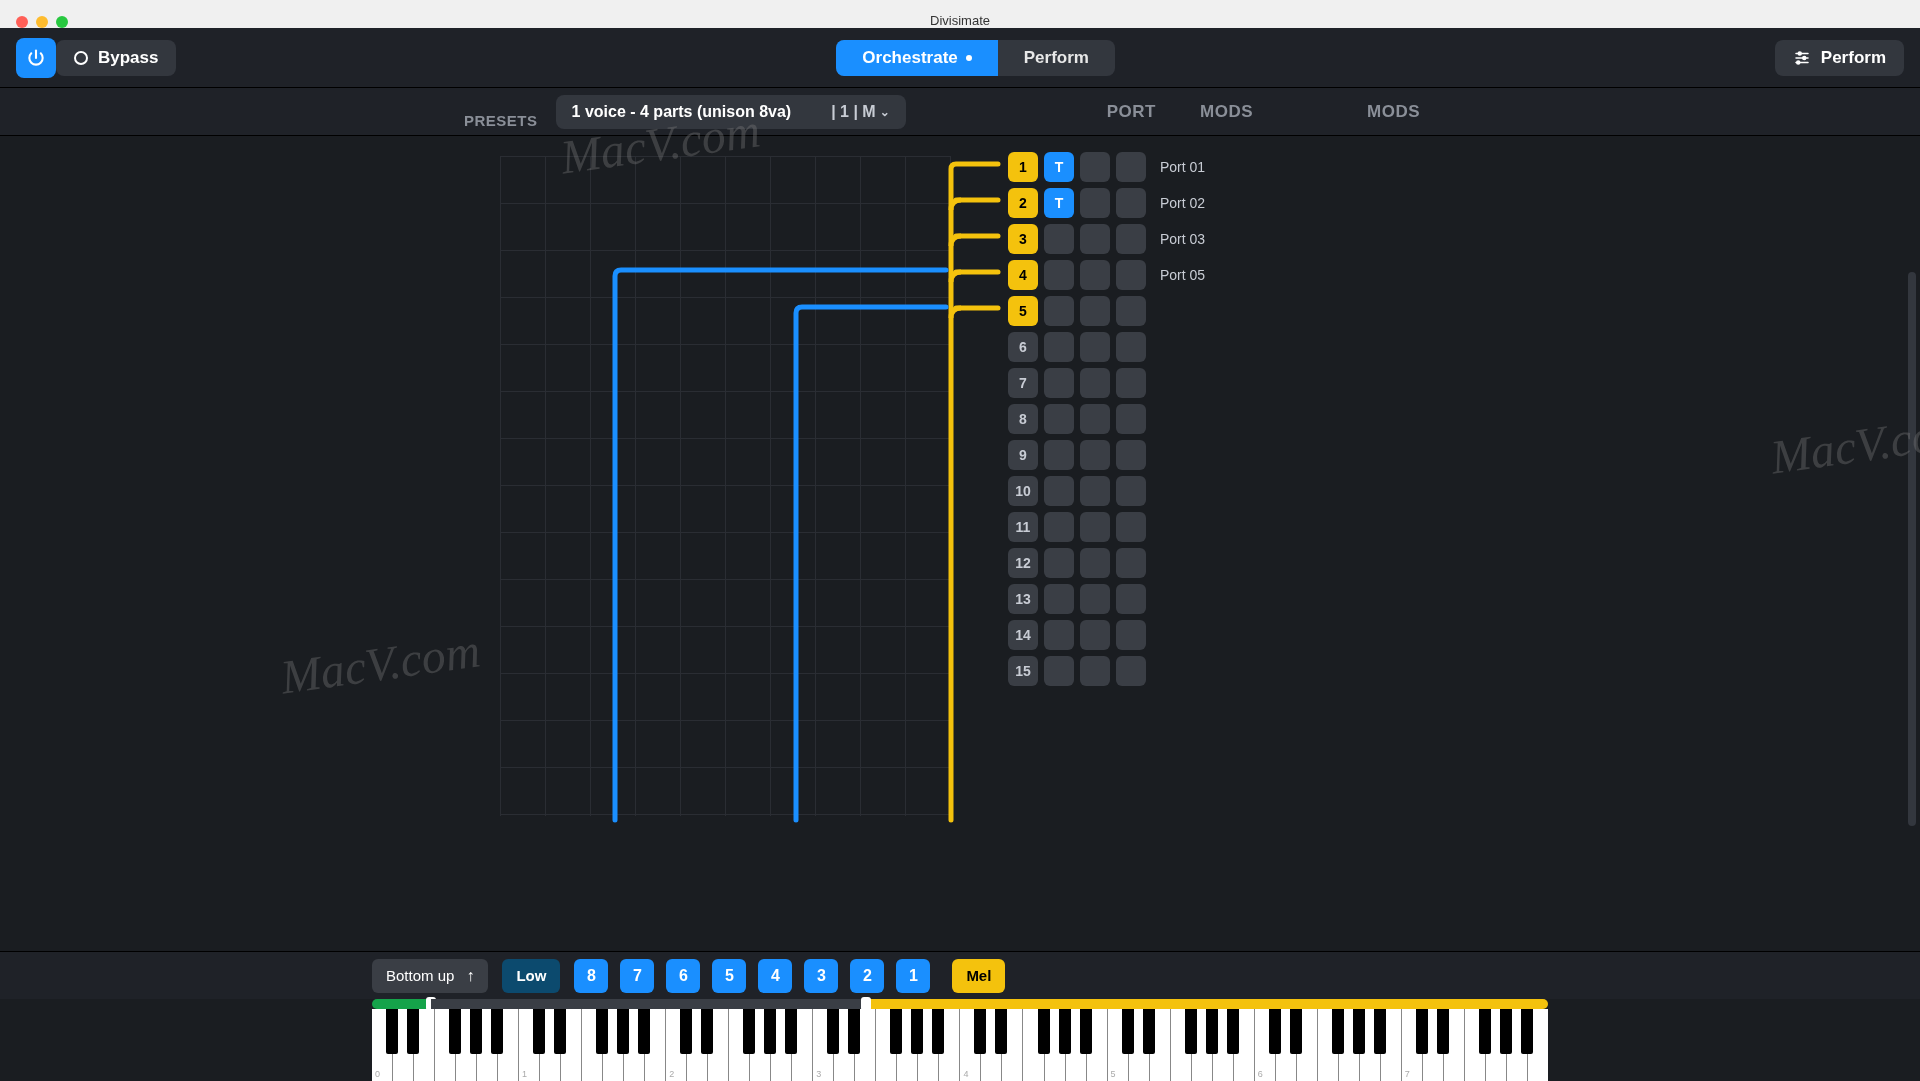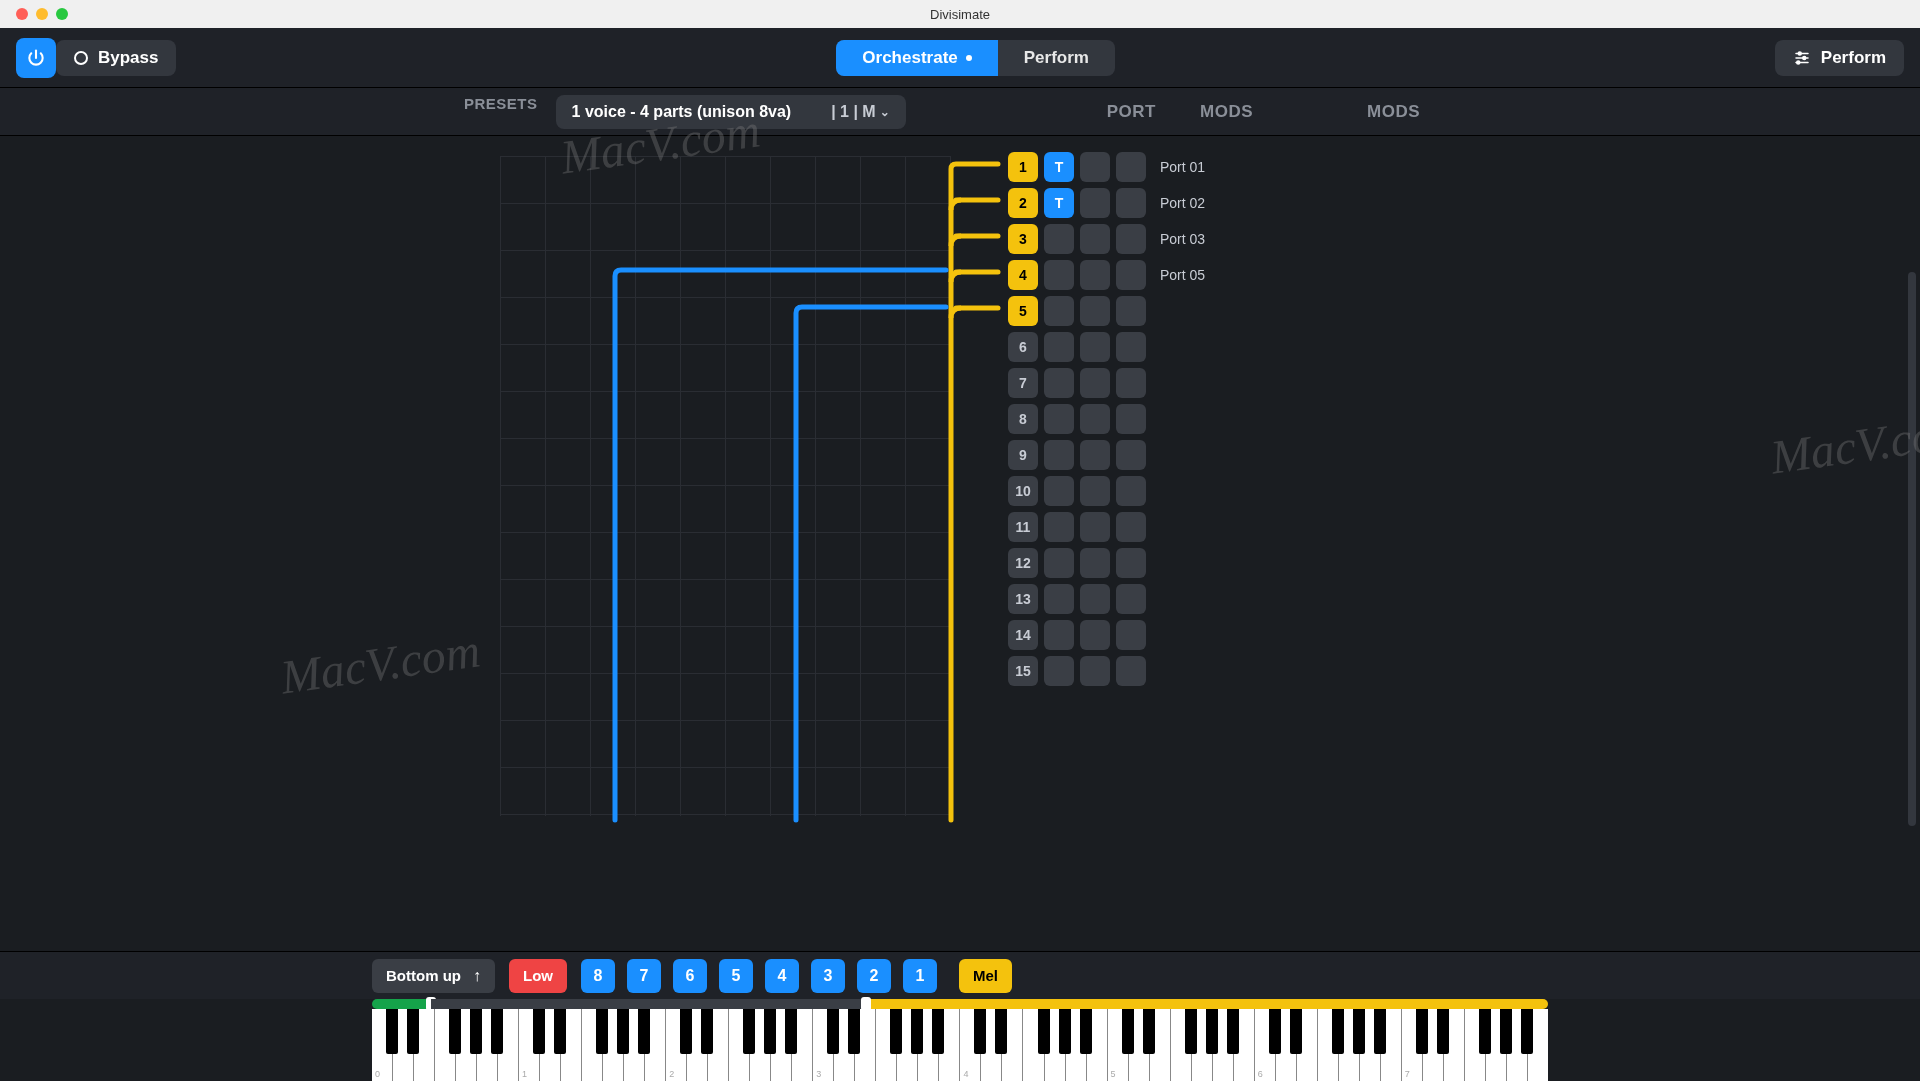--- a/index.html
+++ b/index.html
@@ -1,19 +1,19 @@
 <!DOCTYPE html>
 <html><head>
   <meta charset="utf-8">
   <style>
     * { margin: 0; padding: 0; box-sizing: border-box; font-family: -apple-system, BlinkMacSystemFont, "Segoe UI", sans-serif; }
     body { background: #1a1d21; color: #e8e8e8; width: 1920px; height: 1081px; overflow: hidden; position: relative; }
     
     
-    .titlebar { height: 28px; background: #f0f0f0; display: flex; align-items: center; padding: 0 16px; position: relative; }
+    .titlebar { height: 28px; background: #f0f0f0; display: flex; align-items: flex-end; padding: 0 16px; position: relative; }
     .traffic-lights { display: flex; gap: 8px; }
     .traffic-light { width: 12px; height: 12px; border-radius: 50%; }
     .tl-red { background: #ff5f57; }
     .tl-yellow { background: #febc2e; }
     .tl-green { background: #28c840; }
     .titlebar-title { position: absolute; left: 50%; transform: translateX(-50%); font-size: 13px; color: #333; }
     
     
     .header { height: 60px; background: #1f2228; display: flex; align-items: center; padding: 0 16px; border-bottom: 1px solid #000; }
     .header-left { display: flex; align-items: center; }
@@ -25,21 +25,21 @@
     .tab-group { display: flex; background: #33373e; border-radius: 8px; overflow: hidden; height: 36px; }
     .tab { padding: 0 26px; display: flex; align-items: center; font-size: 17px; font-weight: 600; gap: 8px; }
     .tab.active { background: #1a8fff; color: #fff; }
     .tab-dot { width: 6px; height: 6px; background: #fff; border-radius: 50%; }
     
     .header-right { display: flex; align-items: center; }
     .settings-btn { height: 36px; background: #33373e; border-radius: 8px; padding: 0 18px; display: flex; align-items: center; gap: 10px; font-size: 17px; font-weight: 600; color: #fff; }
     
     
     .presets-bar { height: 48px; background: #1f2228; display: flex; align-items: center; padding: 0 16px; border-bottom: 1px solid #000; }
-    .presets-left { display: flex; align-items: flex-start; gap: 18px; margin-left: 448px; }
+    .presets-left { display: flex; align-items: flex-end; gap: 18px; margin-left: 448px; }
     .presets-label { font-size: 15px; font-weight: 700; color: #8a8f98; letter-spacing: 0.5px; }
     .preset-select { background: #33373e; border-radius: 8px; height: 34px; padding: 0 16px; display: flex; align-items: center; gap: 40px; font-size: 16px; font-weight: 600; color: #fff; }
     .preset-right { display: flex; align-items: center; gap: 4px; color: #c8ccd4; }
     .chevron { font-size: 12px; }
     
     .column-headers { margin-left: auto; margin-right: 484px; display: flex; gap: 44px; font-size: 17px; font-weight: 700; color: #8a8f98; letter-spacing: 0.5px; }
     
     
     .main { display: flex; height: 784px; position: relative; }
     .grid-area { position: absolute; left: 500px; top: 20px; width: 450px; height: 660px; }
@@ -55,23 +55,23 @@
     .port-row { display: flex; align-items: center; gap: 6px; height: 30px; }
     .port-num { width: 30px; height: 30px; border-radius: 6px; display: flex; align-items: center; justify-content: center; font-size: 14px; font-weight: 700; }
     .port-num.active { background: #f4c20d; color: #000; }
     .port-num.inactive { background: #3a3e45; color: #c8ccd4; }
     .mod-slot { width: 30px; height: 30px; border-radius: 6px; background: #3a3e45; display: flex; align-items: center; justify-content: center; font-size: 14px; font-weight: 700; }
     .mod-slot.t-active { background: #1a8fff; color: #fff; }
     .port-name { margin-left: 8px; font-size: 14px; color: #c8ccd4; }
     
     
     .bottom-controls { position: absolute; bottom: 82px; left: 0; right: 0; height: 48px; background: #1f2228; display: flex; align-items: center; padding: 0 16px; gap: 14px; border-top: 1px solid #000; }
-    .bottom-up { background: #3a3e45; height: 34px; border-radius: 6px; padding: 0 14px; display: flex; align-items: center; gap: 12px; font-size: 15px; font-weight: 700; color: #fff; margin-left: 356px; }
+    .bottom-up { background: #3a3e45; height: 34px; border-radius: 6px; padding: 0 14px; display: flex; align-items: center; gap: 12px; font-size: 15px; font-weight: 400; color: #fff; margin-left: 356px; }
     .arrow-up { font-size: 16px; }
-    .low-btn { background: #ef4444; color: #fff; height: 34px; border-radius: 6px; padding: 0 14px; font-size: 15px; font-weight: 700; display: flex; align-items: center; }
+    .low-btn { background: #0c4a6e; color: #fff; height: 34px; border-radius: 6px; padding: 0 14px; font-size: 15px; font-weight: 700; display: flex; align-items: center; }
     .voice-num { background: #1a8fff; color: #fff; width: 34px; height: 34px; border-radius: 6px; display: flex; align-items: center; justify-content: center; font-size: 16px; font-weight: 700; }
     .mel-btn { background: #f4c20d; color: #000; height: 34px; border-radius: 6px; padding: 0 14px; font-size: 15px; font-weight: 700; display: flex; align-items: center; margin-left: 8px; }
     
     
     .range-bar { position: absolute; bottom: 72px; left: 372px; right: 372px; height: 10px; display: flex; border-radius: 5px; overflow: visible; }
     .range-seg { height: 10px; }
     .range-green { background: #15a34a; width: 5%; border-radius: 5px 0 0 5px; position: relative; }
     .range-gray { background: #3a3e45; flex: 1; }
     .range-yellow { background: #f4c20d; width: 58%; border-radius: 0 5px 5px 0; }
     .range-handle { position: absolute; width: 10px; height: 14px; background: #fff; border-radius: 3px; top: -2px; }

